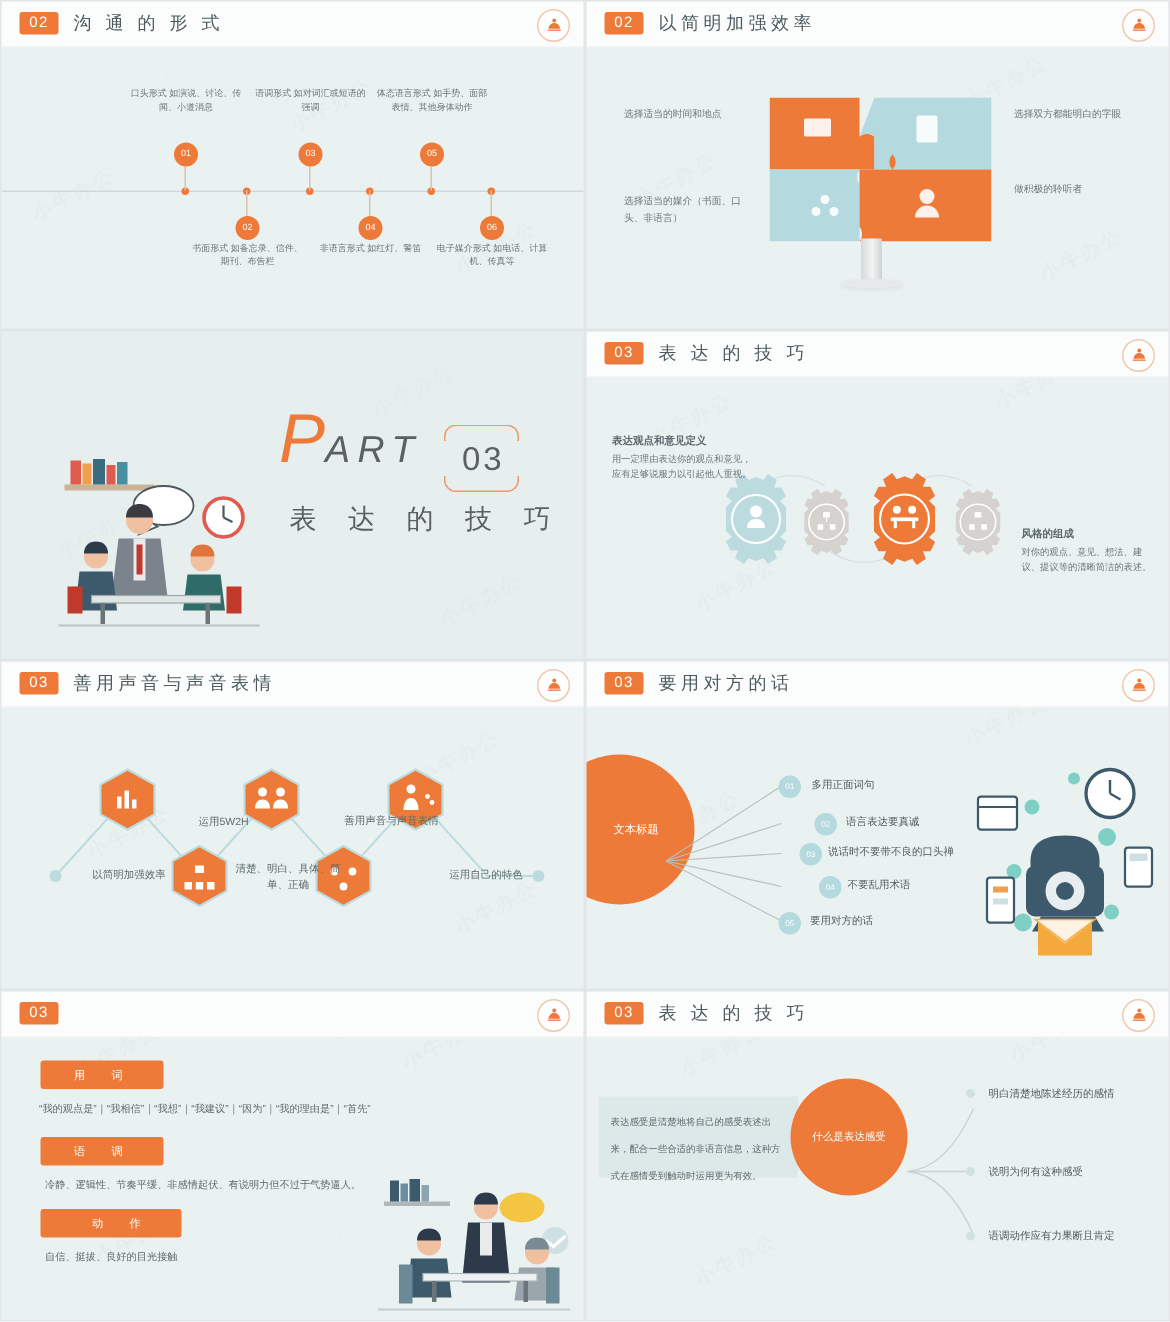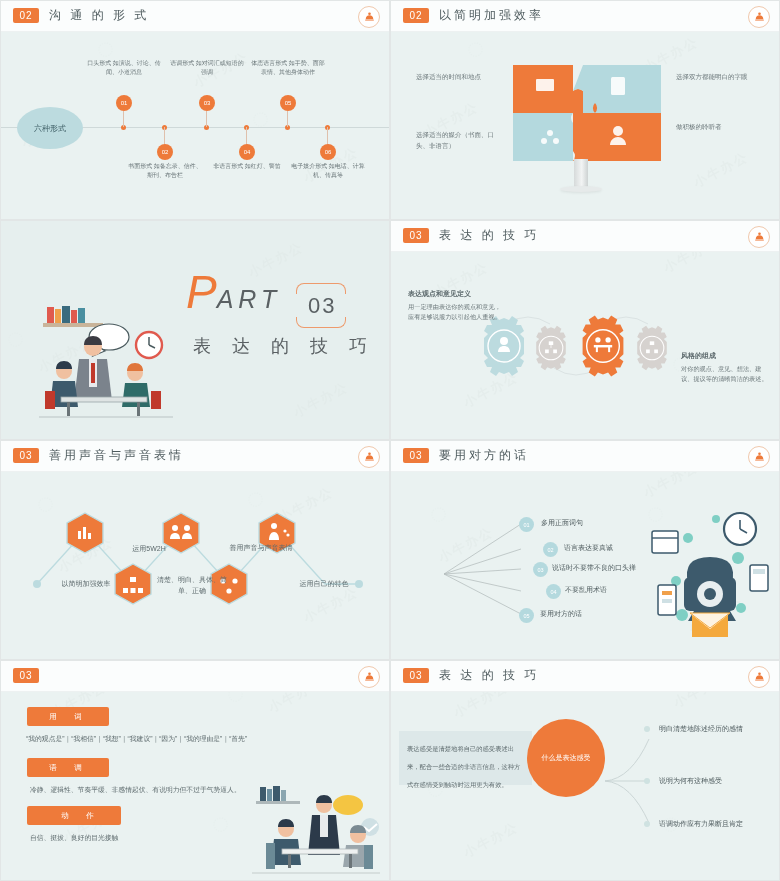--- a/index.html
+++ b/index.html
@@ -90,23 +90,20 @@
     <div class="hdr-title">沟 通 的 形 式</div>
     <div class="logo">
       <svg viewBox="0 0 24 24">
           <circle cx="12" cy="5" r="2.4" fill="#ee7a3a"></circle>
           <path d="M12 8c-4 0-7 3-7 7h14c0-4-3-7-7-7z" fill="#ee7a3a"></path>
           <rect x="4" y="16" width="16" height="1.6" fill="#ee7a3a"></rect>
         </svg>
     </div>
 
     <div class="tl-line"></div>
-    <div class="tl-hub">
-      <span>六种形式</span>
-    </div>
 
     <div class="tl-dot" style="left:120px;"></div>
     <div class="tl-dot" style="left:161px;"></div>
     <div class="tl-dot" style="left:203px;"></div>
     <div class="tl-dot" style="left:243px;"></div>
     <div class="tl-dot" style="left:284px;"></div>
     <div class="tl-dot" style="left:324px;"></div>
 
     <div class="tl-stem" style="left:122px;top:110px;height:16px;"></div>
     <div class="tl-stem" style="left:163px;top:126px;height:18px;"></div>
@@ -381,20 +378,23 @@
     <div class="sec-num">03</div>
     <div class="hdr-title">要用对方的话</div>
     <div class="logo">
       <svg viewBox="0 0 24 24">
           <circle cx="12" cy="5" r="2.4" fill="#ee7a3a"></circle>
           <path d="M12 8c-4 0-7 3-7 7h14c0-4-3-7-7-7z" fill="#ee7a3a"></path>
           <rect x="4" y="16" width="16" height="1.6" fill="#ee7a3a"></rect>
         </svg>
     </div>
 
+    <div class="fan-hub">
+      <span>文本标题</span>
+    </div>
 
     <svg style="position:absolute;left:48px;top:70px;width:90px;height:110px;" viewBox="0 0 90 110">
       <line x1="5" y1="63" x2="82" y2="13" stroke="#b6bfbf" stroke-width=".8"></line>
       <line x1="5" y1="63" x2="82" y2="38" stroke="#b6bfbf" stroke-width=".8"></line>
       <line x1="5" y1="63" x2="82" y2="58" stroke="#b6bfbf" stroke-width=".8"></line>
       <line x1="5" y1="63" x2="82" y2="80" stroke="#b6bfbf" stroke-width=".8"></line>
       <line x1="5" y1="63" x2="82" y2="103" stroke="#b6bfbf" stroke-width=".8"></line>
     </svg>
 
     <div class="fan-badge" style="left:128px;top:76px;">01</div>

